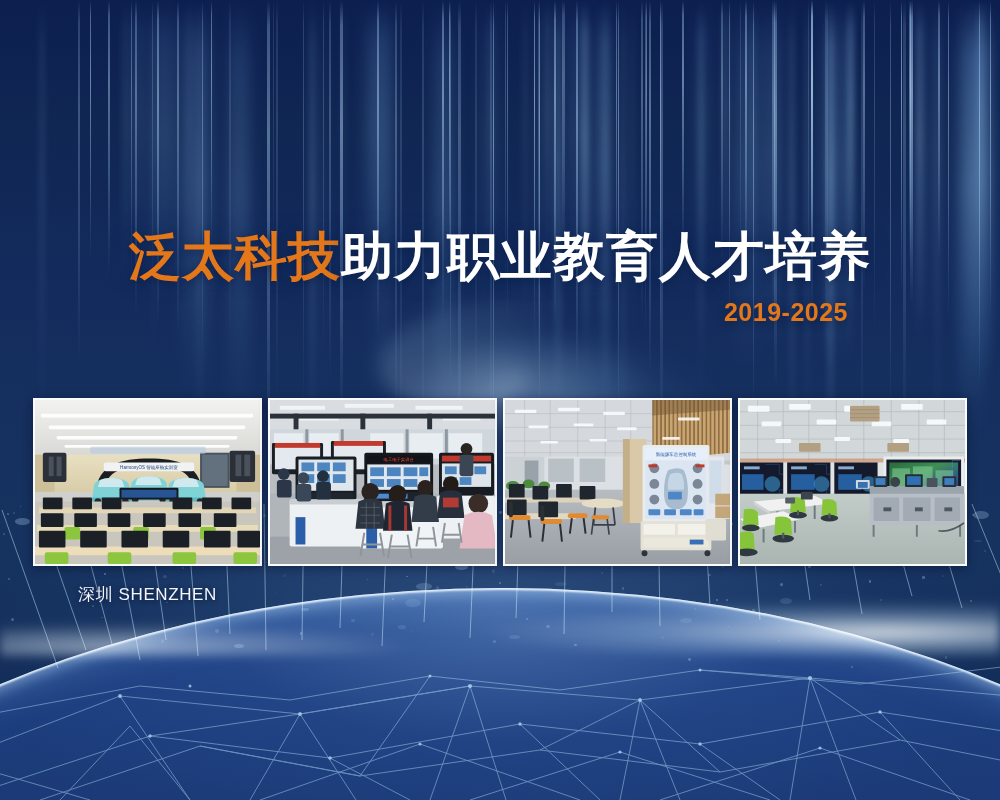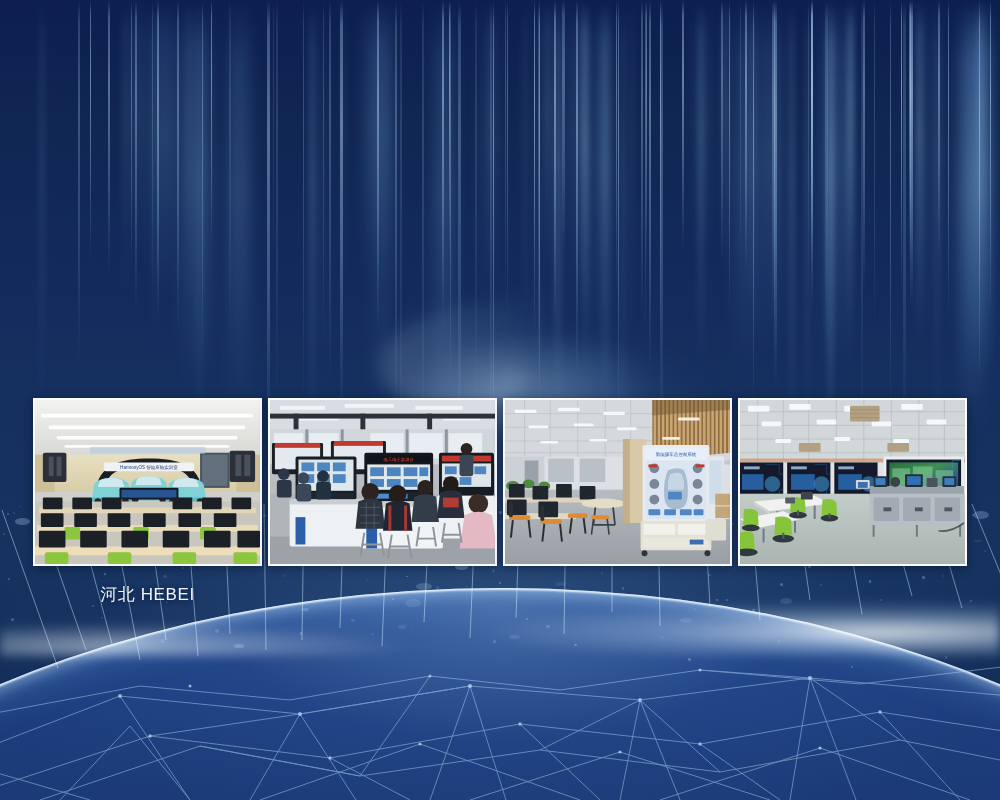--- a/index.html
+++ b/index.html
@@ -569,20 +569,26 @@
         <div class="speck" style="left: 235.7px; top: 6.8px; width: 3.3px; height: 3.3px; opacity: 0.35;"></div>
         <div class="speck" style="left: 435.8px; top: 8.5px; width: 16px; height: 8.4px; opacity: 0.32;"></div>
         <div class="speck" style="left: 245.7px; top: 71.5px; width: 1.4px; height: 1.4px; opacity: 0.22;"></div>
         <div class="speck" style="left: 175.1px; top: 15.7px; width: 1.4px; height: 1.4px; opacity: 0.41;"></div>
         <div class="speck" style="left: 779.8px; top: 83.3px; width: 3px; height: 3px; opacity: 0.62;"></div>
         <div class="speck" style="left: 478.9px; top: 50.3px; width: 3.6px; height: 3.6px; opacity: 0.52;"></div>
         <div class="speck" style="left: 351.4px; top: 118.8px; width: 3.3px; height: 3.3px; opacity: 0.3;"></div>
       </div>
   </div>
 
+  <div class="title-block">
+    <div class="headline">
+      <span class="hl-brand">泛太科技</span><span class="hl-rest">助力职业教育人才培养</span>
+    </div>
+    <div class="years">2019-2025</div>
+  </div>
 
   <div class="gallery">
 
     <div class="photo">
       <svg viewBox="0 0 229 168" preserveAspectRatio="none">
         <defs>
           <linearGradient id="p1ceil" x1="0" y1="0" x2="0" y2="1">
             <stop offset="0" stop-color="#f2f2f0"></stop>
               <stop offset="1" stop-color="#d8d8d4"></stop>
           </linearGradient>
@@ -1149,16 +1155,16 @@
           <rect x="62" y="94" width="12" height="8" rx="1" fill="#3c444c"></rect>
           <rect x="46" y="100" width="10" height="6" rx="1" fill="#555d65"></rect>
         </g>
 
         <path d="M228,126 q-14,10 -26,8" stroke="#3a4046" stroke-width="1.6" fill="none" opacity="0.8"></path>
       </svg>
     </div>
   </div>
 
   <div class="captions">
-    <div class="caption">河北  HEBEI</div>
+    <div class="caption">深圳  SHENZHEN</div>
   </div>
 
 </div>
 
 </body></html>

